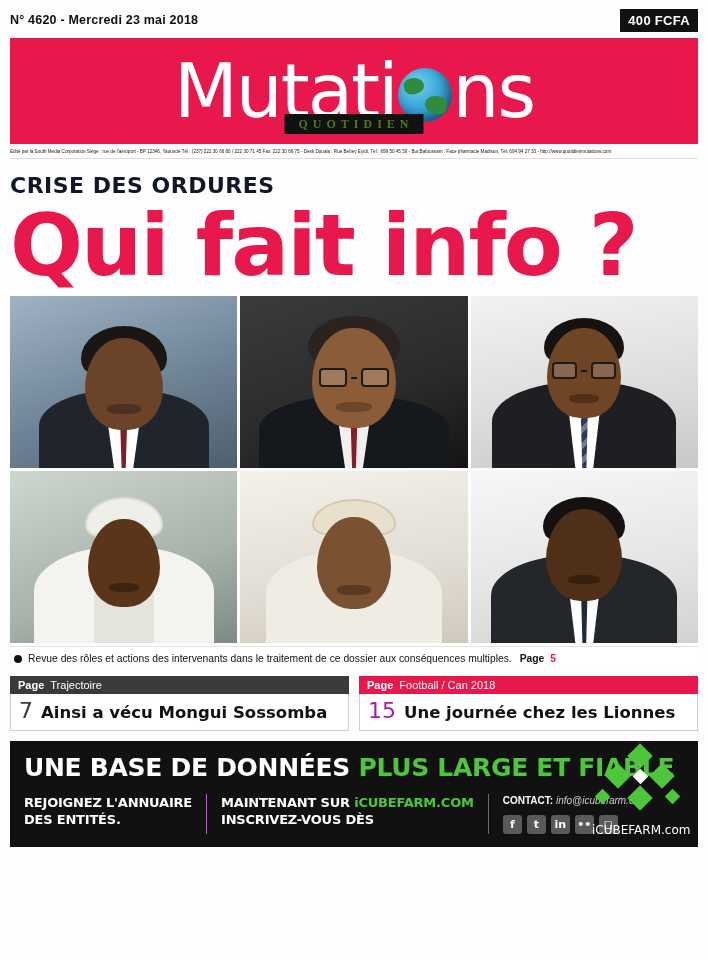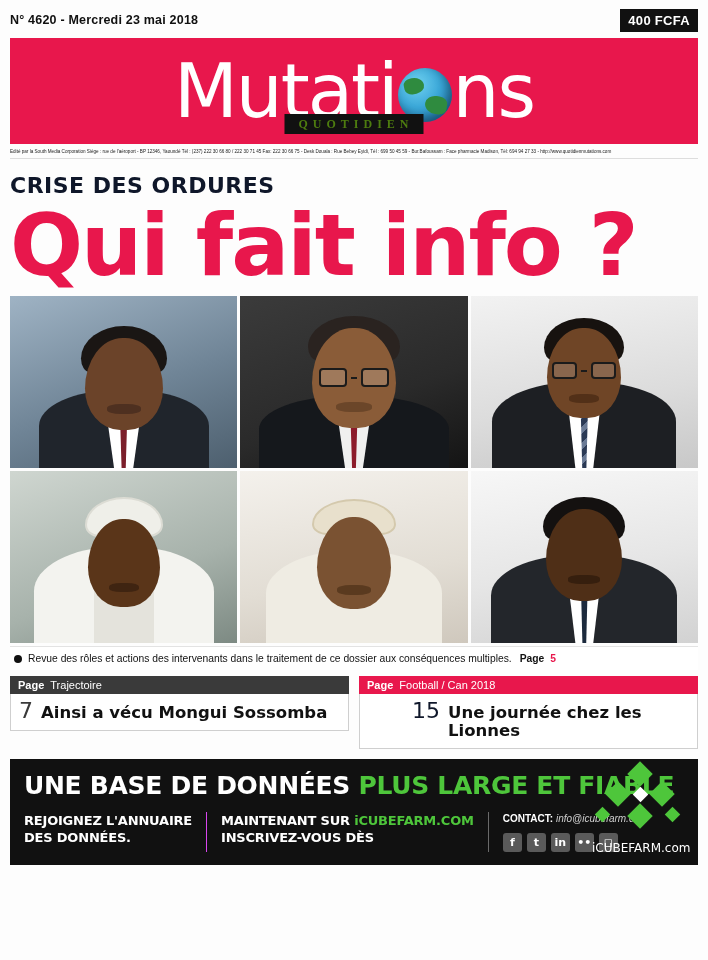--- a/index.html
+++ b/index.html
@@ -285,21 +285,21 @@
     gap: 8px;
     background: #fff;
   }
   .teaser-num {
     font-family: "DejaVu Sans", sans-serif;
     font-size: 22px;
     font-weight: normal;
     line-height: 22px;
   }
   .t-left .teaser-num { color: #3a3a3a; }
-  .t-right .teaser-num { color: #0f172a; margin-left: 44px; }
+  .t-right .teaser-num { color: #a21caf; }
   .teaser-title {
     font-family: "DejaVu Sans", sans-serif;
     font-size: 16.5px;
     font-weight: bold;
     line-height: 18px;
     color: #111;
   }
 
   
   .ad {
@@ -517,21 +517,21 @@
 
   </div>
 
   <div class="ad">
     <div class="ad-line1">
       <span>UNE BASE DE DONNÉES </span><span class="green">PLUS LARGE ET FIABLE</span>
     </div>
     <div class="ad-cols">
       <div class="ad-col-1">
         <div>REJOIGNEZ L'ANNUAIRE</div>
-        <div>DES DONNÉES.</div>
+        <div>DES ENTITÉS.</div>
       </div>
       <div class="ad-col-2">
         <div>
           <span>MAINTENANT SUR </span><span class="green">iCUBEFARM.COM</span>
         </div>
         <div>INSCRIVEZ-VOUS  DÈS</div>
       </div>
       <div class="ad-col-3">
         <div>
           <span class="ad-contact-label">CONTACT:</span>

